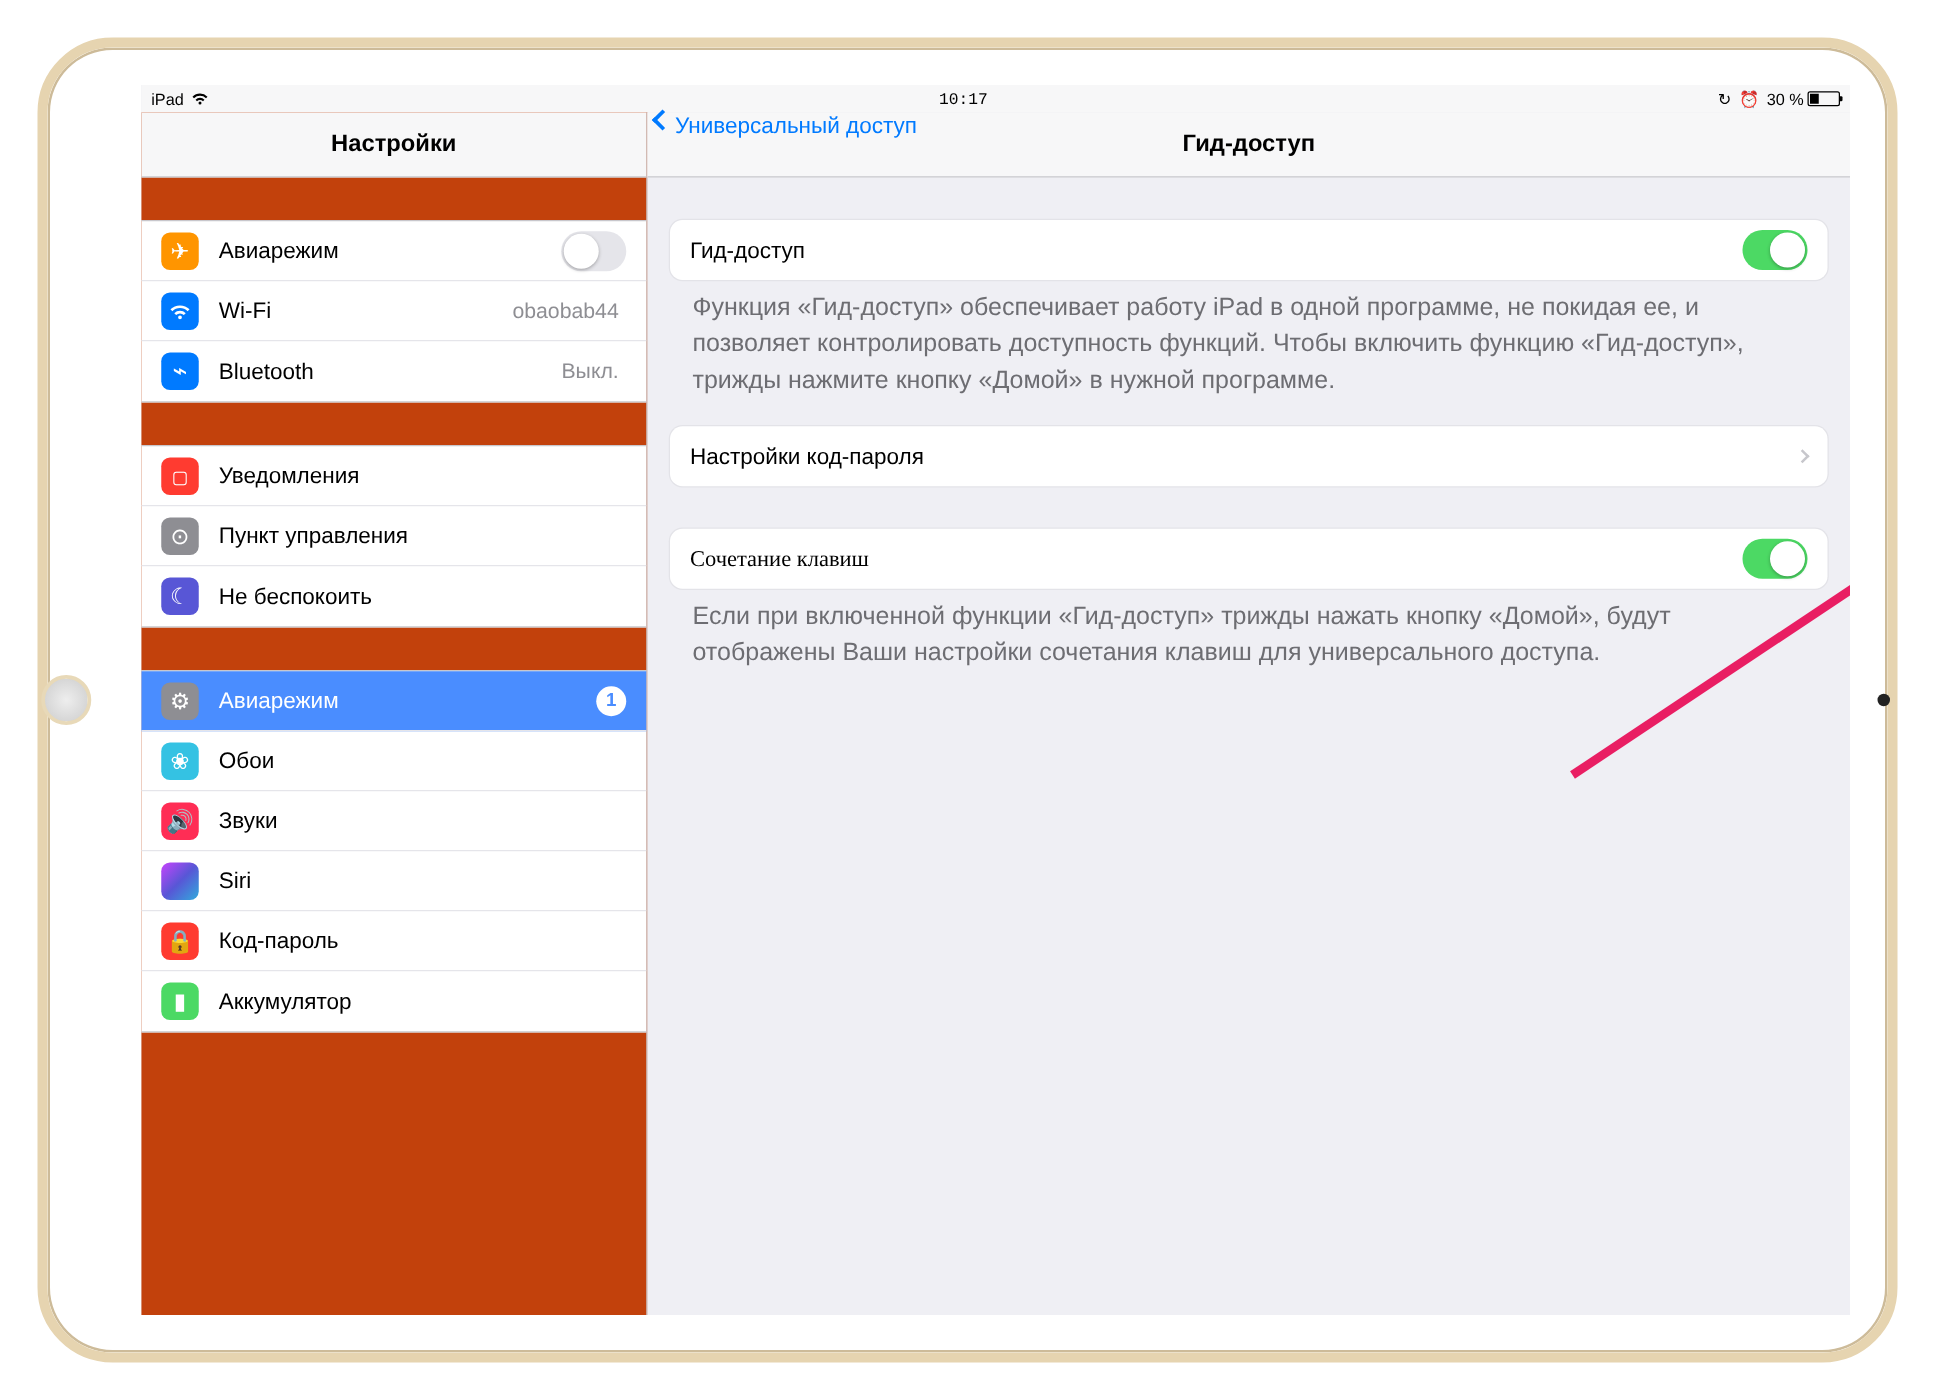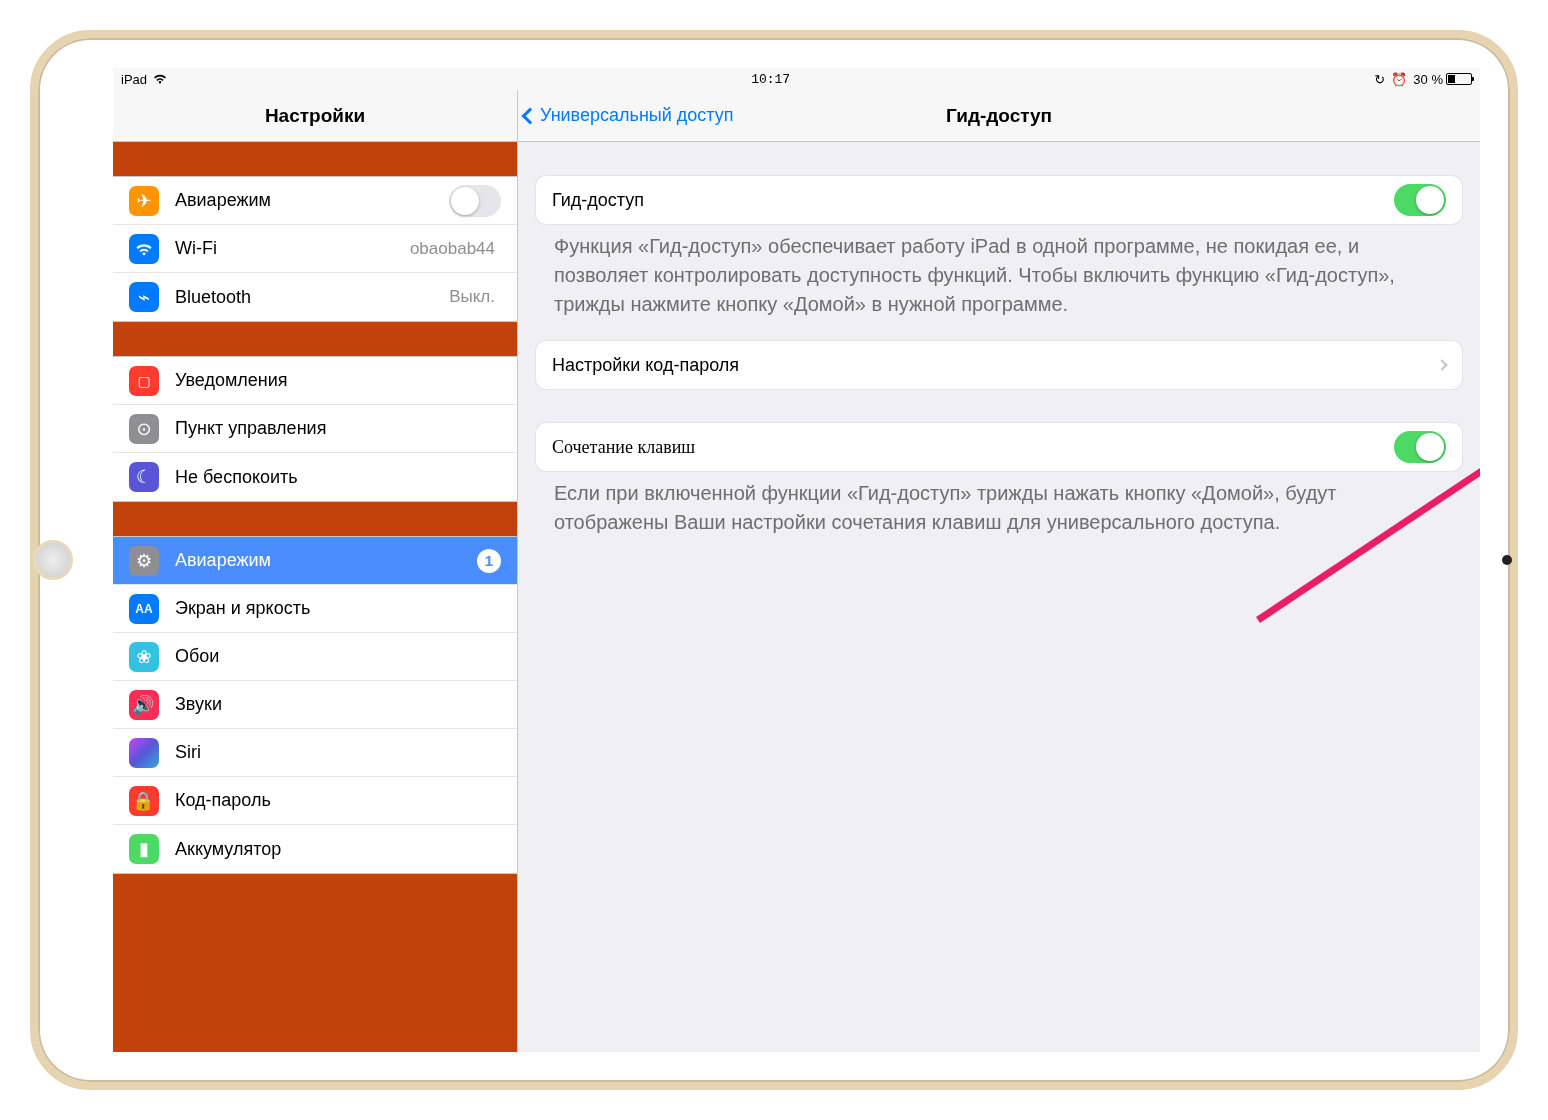--- a/index.html
+++ b/index.html
@@ -27,21 +27,21 @@
 .batt-fill { position:absolute; left:1px; top:1px; bottom:1px; width:30%; background:#000; }
 
 
 .cols { position: absolute; top: 22px; left: 0; right: 0; bottom: 0; display: flex; }
 .sidebar { width: 405px; border-right: 1px solid #C8C7CC; background: #c2410c; display:flex; flex-direction:column; }
 .detail { flex: 1; background: #EFEFF4; display:flex; flex-direction:column; }
 
 
 .navbar { height: 52px; display:flex; align-items:center; justify-content:center; border-bottom:1px solid #C8C7CC; background:#F7F7F8; position:relative; padding:0 10px; }
 .navbar .title { font-size: 19px; font-weight: 600; }
-.navbar .back { position:absolute; left:6px; top:0; bottom:0; display:flex; align-items:center; color:#007AFF; font-size:18px; cursor:pointer; }
+.navbar .back { position:absolute; left:6px; top:0; bottom:0; display:flex; color:#007AFF; font-size:18px; cursor:pointer; }
 .chev-left { width:12px; height:12px; border-left:3px solid #007AFF; border-bottom:3px solid #007AFF; transform:rotate(45deg); margin-right:4px; }
 
 
 .group { margin-top: 34px; background:#fff; border-top:1px solid #C8C7CC; border-bottom:1px solid #C8C7CC; }
 .group.first { margin-top: 34px; }
 .row { display:flex; align-items:center; height:48px; padding:0 16px; border-bottom:1px solid #E5E5EA; font-size:18px; color:#000; position:relative; cursor:pointer; }
 .group .row:last-child { border-bottom:none; }
 .row .icon { width:30px; height:30px; border-radius:7px; margin-right:16px; display:flex; align-items:center; justify-content:center; flex-shrink:0; }
 .row .label { flex:1; }
 .row .value { color:#8E8E93; font-size:17px; margin-right:6px; }
@@ -168,26 +168,20 @@
 
         <div class="group">
           <div class="row selected">
             <div class="icon ic-gen">
                 <span class="glyph">⚙</span>
               </div>
             <div class="label">Авиарежим</div>
             <div class="badge">1</div>
           </div>
           <div class="row">
-            <div class="icon ic-disp">
-                <span class="glyph" style="font-size:12px;font-weight:700">AA</span>
-              </div>
-            <div class="label">Экран и яркость</div>
-          </div>
-          <div class="row">
             <div class="icon ic-wall">
                 <span class="glyph">❀</span>
               </div>
             <div class="label">Обои</div>
           </div>
           <div class="row">
             <div class="icon ic-snd">
                 <span class="glyph">🔊</span>
               </div>
             <div class="label">Звуки</div>

